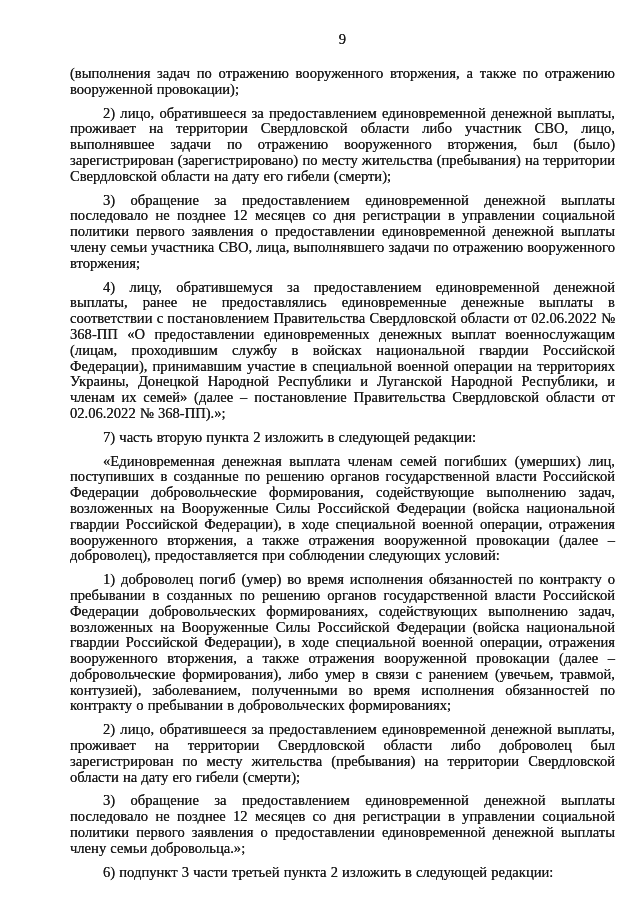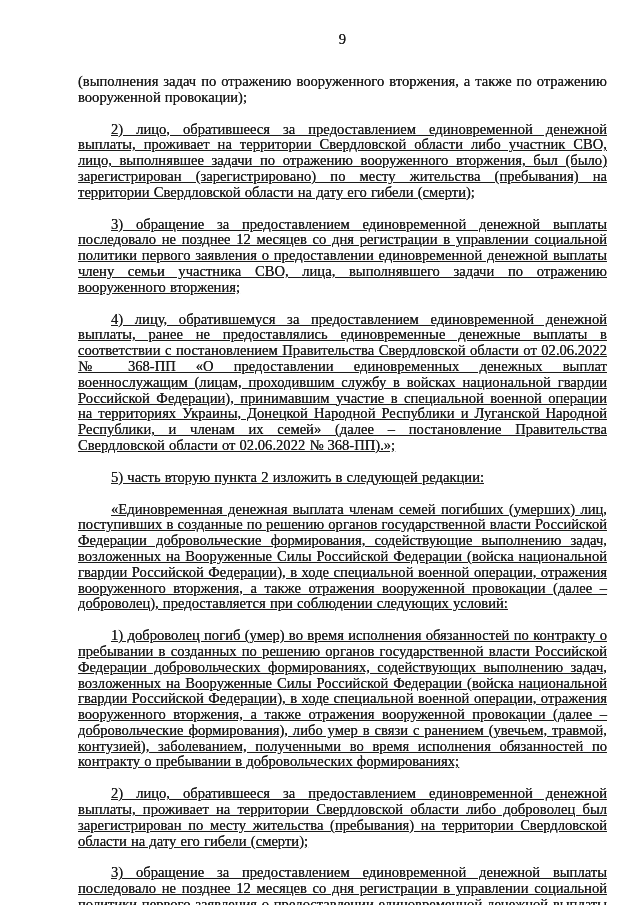--- a/index.html
+++ b/index.html
@@ -31,37 +31,37 @@
     top: 58px;
     left: 62px;
     width: 561px;
     font-size: 14.6px;
     line-height: 15.8px;
     text-align: justify;
     text-shadow: 0 0 0.4px currentColor;
     word-spacing: 0.5px;
   }
   .doc-body p {
-    margin: 16px;
+    margin: 8px;
     padding: 0;
   }
   .doc-body p.indent {
     text-indent: 33px;
-    text-decoration: underline;
   }
 </style>
 </head>
 <body>
 
 <div class="page">
   <div class="page-number">9</div>
   <div class="doc-body">
       <p class="">(выполнения задач по отражению вооруженного вторжения, а также по отражению вооруженной провокации);</p>
       <p class="indent">2) лицо, обратившееся за предоставлением единовременной денежной выплаты, проживает на территории Свердловской области либо участник СВО, лицо, выполнявшее задачи по отражению вооруженного вторжения, был (было) зарегистрирован (зарегистрировано) по месту жительства (пребывания) на территории Свердловской области на дату его гибели (смерти);</p>
       <p class="indent">3) обращение за предоставлением единовременной денежной выплаты последовало не позднее 12 месяцев со дня регистрации в управлении социальной политики первого заявления о предоставлении единовременной денежной выплаты члену семьи участника СВО, лица, выполнявшего задачи по отражению вооруженного вторжения;</p>
       <p class="indent">4) лицу, обратившемуся за предоставлением единовременной денежной выплаты, ранее не предоставлялись единовременные денежные выплаты в соответствии с постановлением Правительства Свердловской области от 02.06.2022 № 368-ПП «О предоставлении единовременных денежных выплат военнослужащим (лицам, проходившим службу в войсках национальной гвардии Российской Федерации), принимавшим участие в специальной военной операции на территориях Украины, Донецкой Народной Республики и Луганской Народной Республики, и членам их семей» (далее – постановление Правительства Свердловской области от 02.06.2022 № 368-ПП).»;</p>
-      <p class="indent">5) часть вторую пункта 2 изложить в следующей редакции:</p>
+      <p class="indent">7) часть вторую пункта 2 изложить в следующей редакции:</p>
       <p class="indent">«Единовременная денежная выплата членам семей погибших (умерших) лиц, поступивших в созданные по решению органов государственной власти Российской Федерации добровольческие формирования, содействующие выполнению задач, возложенных на Вооруженные Силы Российской Федерации (войска национальной гвардии Российской Федерации), в ходе специальной военной операции, отражения вооруженного вторжения, а также отражения вооруженной провокации (далее – доброволец), предоставляется при соблюдении следующих условий:</p>
       <p class="indent">1) доброволец погиб (умер) во время исполнения обязанностей по контракту о пребывании в созданных по решению органов государственной власти Российской Федерации добровольческих формированиях, содействующих выполнению задач, возложенных на Вооруженные Силы Российской Федерации (войска национальной гвардии Российской Федерации), в ходе специальной военной операции, отражения вооруженного вторжения, а также отражения вооруженной провокации (далее – добровольческие формирования), либо умер в связи с ранением (увечьем, травмой, контузией), заболеванием, полученными во время исполнения обязанностей по контракту о пребывании в добровольческих формированиях;</p>
       <p class="indent">2) лицо, обратившееся за предоставлением единовременной денежной выплаты, проживает на территории Свердловской области либо доброволец был зарегистрирован по месту жительства (пребывания) на территории Свердловской области на дату его гибели (смерти);</p>
       <p class="indent">3) обращение за предоставлением единовременной денежной выплаты последовало не позднее 12 месяцев со дня регистрации в управлении социальной политики первого заявления о предоставлении единовременной денежной выплаты члену семьи добровольца.»;</p>
+      <p class="indent">6) подпункт 3 части третьей пункта 2 изложить в следующей редакции:</p>
     </div>
 </div>
 
 </body></html>

